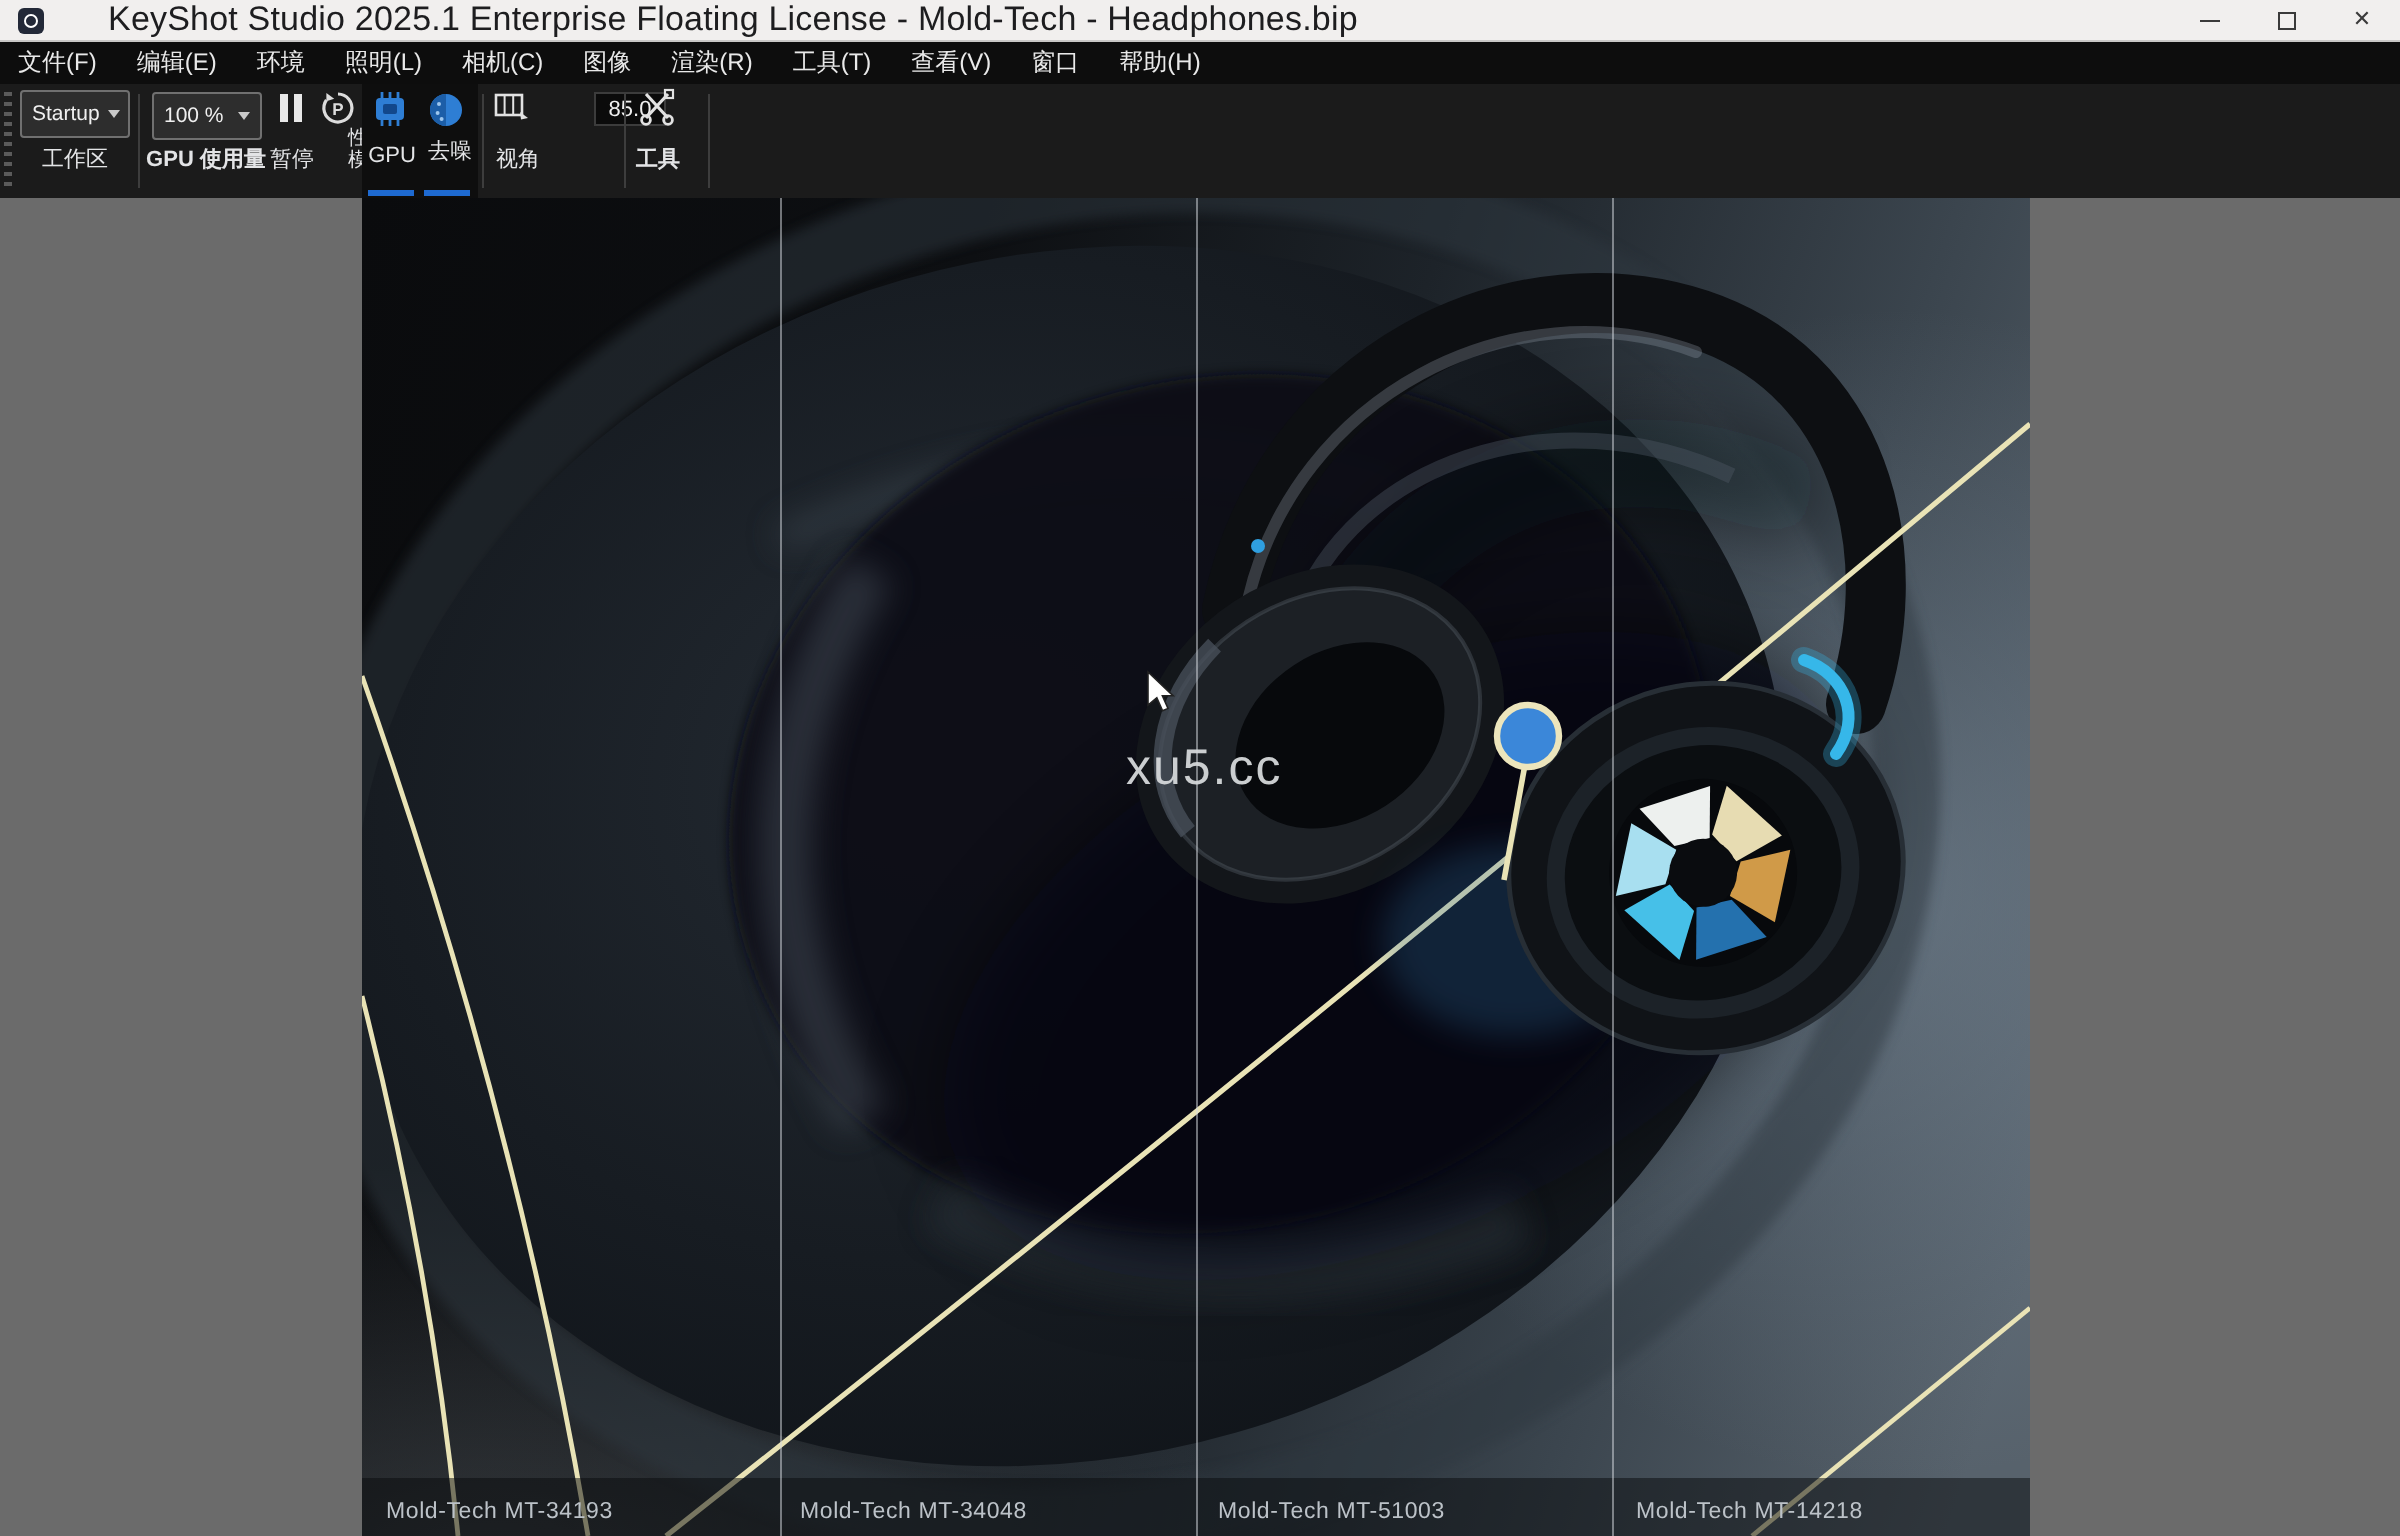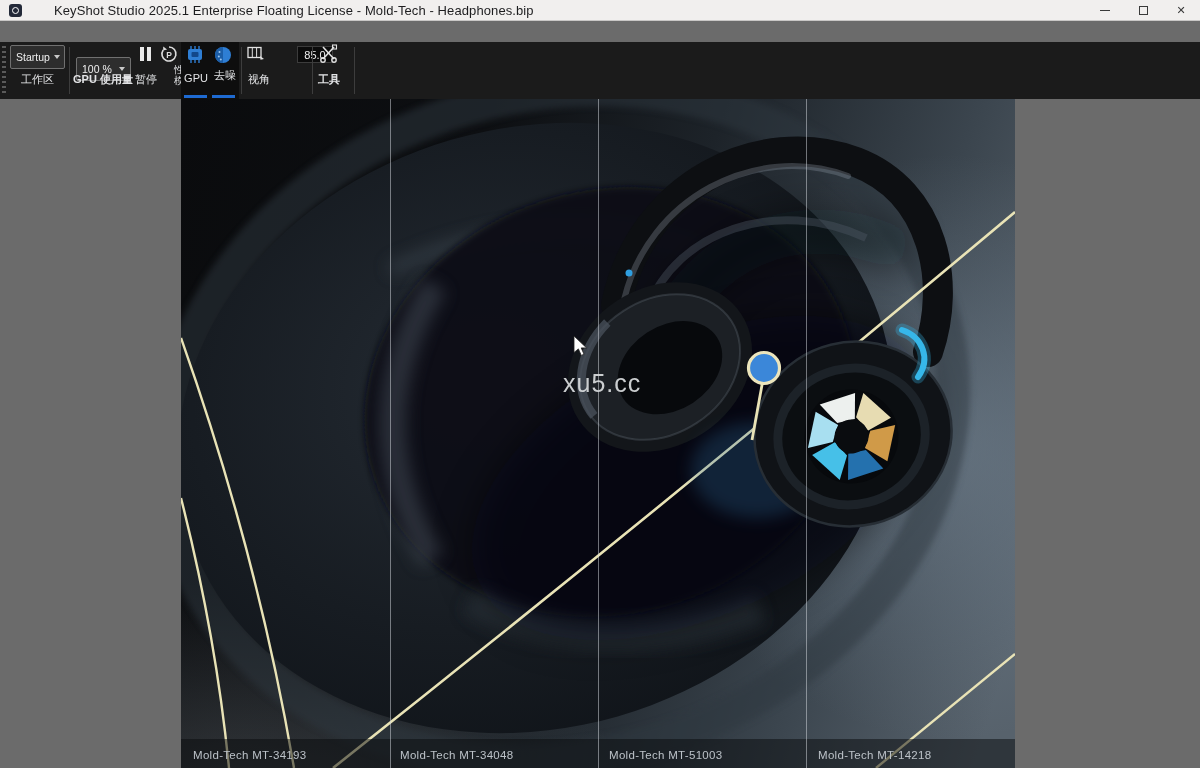--- a/index.html
+++ b/index.html
@@ -6,21 +6,21 @@
   html,body { width:1200px; height:768px; overflow:hidden; background:#000;
     font-family:"Liberation Sans","DejaVu Sans",sans-serif; }
   #app { position:relative; width:1200px; height:768px; background:#6b6b6b; }
 
   
   #titlebar { position:absolute; left:0; top:0; width:1200px; height:21px;
     background:#f1efee; display:flex; align-items:center; border-bottom:1px solid #c9c7c6; }
   #app-icon { width:13px; height:13px; margin:0 8px 0 9px; background:#232938; border-radius:3px;
     display:flex; align-items:center; justify-content:center; }
   #app-icon .ring { width:7px; height:7px; border:1.6px solid #fff; border-radius:50%; }
-  #title-text { font-size:13px; color:#1d1d1f; letter-spacing:.1px;padding-left:24px; }
+  #title-text { font-size:17px; color:#1d1d1f; letter-spacing:.1px;padding-left:24px; }
   #win-controls { position:absolute; right:0; top:0; height:21px; display:flex; }
   .win-btn { width:38px; height:21px; display:flex; align-items:center; justify-content:center; cursor:default; }
   .glyph-min { width:10px; height:0; border-top:1.4px solid #3a3a3a; }
   .glyph-max { width:9px; height:9px; border:1.3px solid #3a3a3a; }
   .glyph-close { font-size:11px; color:#3a3a3a; line-height:1; }
 
   
   #menubar { position:absolute; left:0; top:21px; width:1200px; height:21px; background:#0d0d0d;
     display:flex; align-items:center; }
   .menu-item { color:#e9e9e9; font-size:12px; padding:0 10px; height:21px; display:flex; align-items:center; }
@@ -68,32 +68,45 @@
         </div>
       <div class="win-btn">
           <div class="glyph-max"></div>
         </div>
       <div class="win-btn">
           <div class="glyph-close">✕</div>
         </div>
     </div>
   </div>
 
+  <div id="menubar">
+    <div class="menu-item">文件(F)</div>
+    <div class="menu-item">编辑(E)</div>
+    <div class="menu-item">环境</div>
+    <div class="menu-item">照明(L)</div>
+    <div class="menu-item">相机(C)</div>
+    <div class="menu-item">图像</div>
+    <div class="menu-item">渲染(R)</div>
+    <div class="menu-item">工具(T)</div>
+    <div class="menu-item">查看(V)</div>
+    <div class="menu-item">窗口</div>
+    <div class="menu-item">帮助(H)</div>
+  </div>
 
   <div id="toolbar">
     <div id="tb-handle"></div>
 
     <div class="tb-dropdown" style="left:10px; top:3px; width:55px;">
       <span>Startup</span>
       <span class="chev"></span>
     </div>
     <div class="tb-label" style="left:10px; top:30px; width:55px;">工作区</div>
     <div class="tb-sep" style="left:69px;"></div>
 
-    <div class="tb-dropdown" style="left:76px; top:15px; width:55px;">
+    <div class="tb-dropdown" style="left:76px; top:4px; width:55px;">
       <span>100 %</span>
       <span class="chev"></span>
     </div>
     <div class="tb-label" style="left:68px; top:30px; width:70px;font-weight:bold;">GPU 使用量</div>
 
     <svg class="tb-icon" style="left:138px; top:4px;" width="16" height="16">
       <rect x="2" y="1" width="4" height="14" fill="#e8e8e8"></rect>
         <rect x="9" y="1" width="4" height="14" fill="#e8e8e8"></rect>
     </svg>
     <div class="tb-label" style="left:132px; top:30px; width:28px;text-align:center;">暂停</div>

